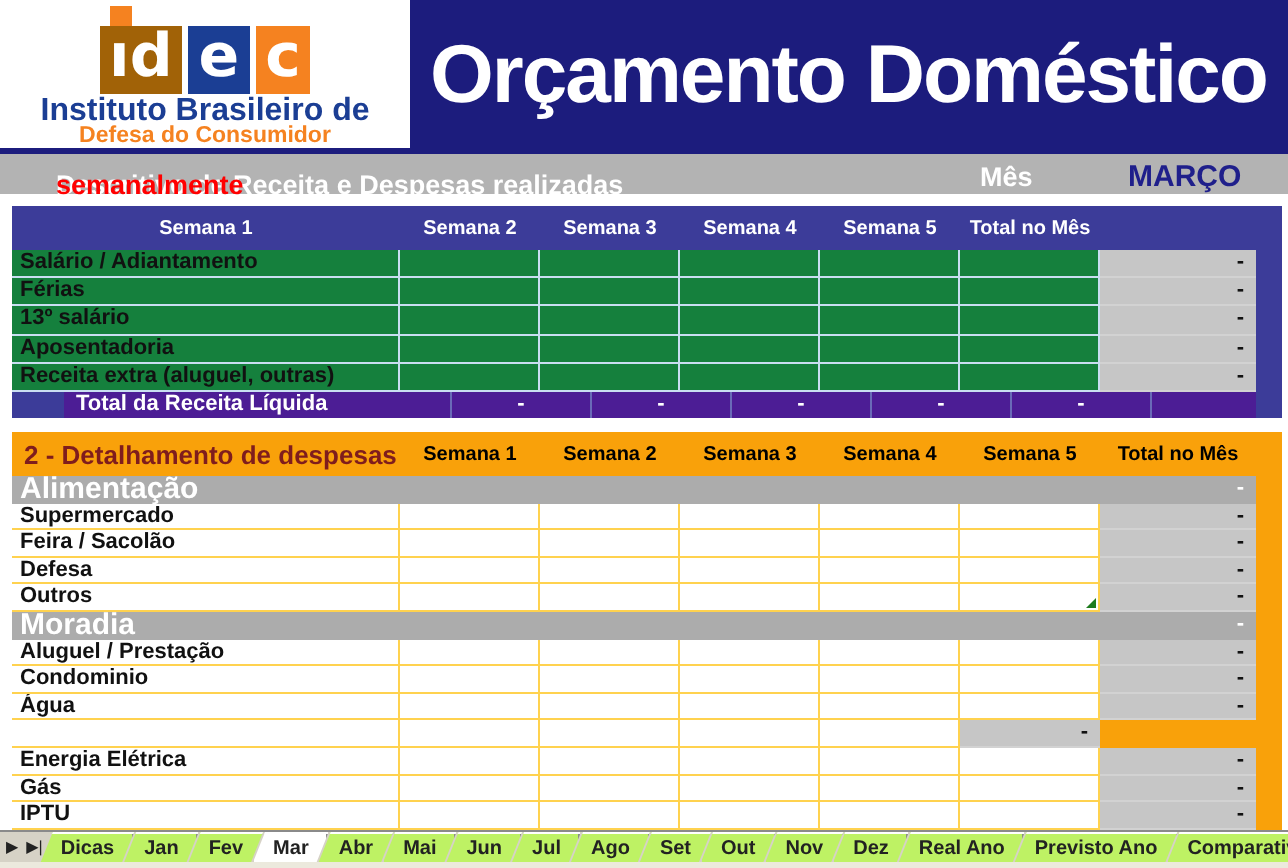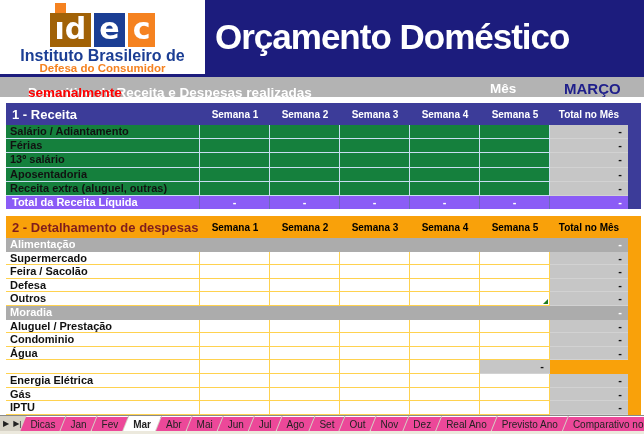--- a/index.html
+++ b/index.html
@@ -11,21 +11,21 @@
   .logo-area { width:205px; background:#fff; display:flex; flex-direction:column; align-items:center; justify-content:center; padding-top:4px; }
   .logo-tiles { display:flex; align-items:flex-end; gap:3px; margin-bottom:2px; }
   .tile { color:#fff; font-weight:bold; font-size:30px; line-height:30px; padding:1px 5px 3px 5px; font-family:"DejaVu Sans", sans-serif; }
   .tile-id { background:#a16207; position:relative; margin-top:10px; }
   .tile-id .dot { position:absolute; left:5px; top:-10px; width:11px; height:10px; background:#F58220; }
   .tile-e { background:#1B3E94; margin-top:10px; }
   .tile-c { background:#F58220; }
   .logo-line1 { color:#1B3E94; font-weight:bold; font-size:16px; line-height:13px; }
   .logo-line2 { color:#F58220; font-weight:bold; font-size:11.5px; line-height:13px; }
   .title-block { flex:1; background:#1C1C7D; color:#fff; display:flex; align-items:center; padding-left:10px; }
-  .title-text { font-size:35px; font-weight:bold; letter-spacing:-1px; white-space:nowrap; }
+  .title-text { font-size:41px; font-weight:bold; letter-spacing:-1px; white-space:nowrap; }
   .masthead-line { position:absolute; top:74px; left:0; width:644px; height:3px; background:#1C1C7D; }
 
   
   .subheader { position:absolute; top:77px; left:0; width:644px; height:20px; background:#B3B3B3; }
   .subheader span { position:absolute; top:4px; font-weight:bold; font-size:13.5px; white-space:nowrap; }
   .sub-white { left:28px; color:#fff; }
   .sub-red { color:#FF0000; }
   .sub-mes { left:490px; color:#fff; }
   .sub-month { left:564px; color:#1F1F8B; font-size:15px !important; top:3px !important; }
 
@@ -36,44 +36,44 @@
   
   .section1 { position:absolute; top:103px; left:6px; width:635px; height:106px; background:#3C3C99; padding-right:13px; }
   .sec-head { height:22px; align-items:center; }
   .sec1-title { color:#fff; font-weight:bold; font-size:13px; padding-left:6px; }
   .colhead { color:#fff; font-weight:bold; font-size:10px; text-align:center; }
   .colhead.total { text-align:center; }
   .s1row { height:14.2px; }
   .s1row .cell { background:#15803d; border-right:1px solid #C9DEF2; border-bottom:1px solid #C9DEF2; font-size:11px; font-weight:bold; line-height:13px; color:#111; }
   .s1row .labelc { padding-left:4px; }
   .s1row .totalc { background:#C6C6C6; border-right:none; border-bottom:1px solid #D2D2D2; text-align:right; padding-right:6px; font-weight:bold; }
-  .s1total { height:13px; background:#8b5cf6; }
+  .s1total { height:13px; background:#4c1d95;margin-left:26px; }
   .s1total .cell { color:#fff; font-weight:bold; font-size:11px; line-height:13px; border-right:1px solid #6A6AB8; }
   .s1total .labelc { padding-left:6px; }
   .s1total .valc { text-align:center; }
   .s1total .totalc { text-align:right; padding-right:6px; border-right:none; }
 
   
   .section2 { position:absolute; top:216px; left:6px; width:635px; height:199px; background:#F9A10A; padding-right:13px; overflow:hidden; }
   .section2 .sec-head .colhead { color:#000; }
   .sec2-title { color:#7f1d1d; font-weight:bold; font-size:13px; padding-left:6px; }
   .s2row { height:13.6px; }
   .s2row .cell { background:#fff; border-right:1px solid #FFD24F; border-bottom:1px solid #FFD24F; font-size:11px; font-weight:bold; line-height:12.5px; color:#111; position:relative; }
   .s2row .labelc { padding-left:4px; }
   .s2row .totalc { background:#C6C6C6; border-right:none; border-bottom:1px solid #D2D2D2; text-align:right; padding-right:6px; }
   .s2sub { height:13.6px; }
-  .s2sub .subband { grid-column:1 / span 6; background:#ACACAC; color:#fff; font-weight:bold; font-size:11px; line-height:13.5px; padding-left:4px; }
+  .s2sub .subband { grid-column:1 / span 6; background:#ACACAC; color:#fff; font-weight:bold; font-size:15px; line-height:13.5px; padding-left:4px; }
   .s2sub .totalc { background:#ACACAC; color:#fff; text-align:right; padding-right:6px; font-size:11px; font-weight:bold; line-height:13.5px; }
   .marker { position:absolute; right:1px; bottom:1px; width:0; height:0; border-bottom:5px solid #1E7B1E; border-left:5px solid transparent; }
 
   
   .tabbar { position:absolute; top:415px; left:0; width:644px; height:16px; background:#D6D2C6; border-top:1px solid #8A8A8A; display:flex; align-items:stretch; overflow:hidden; }
   .navbtns { display:flex; align-items:center; padding:0 4px 0 3px; gap:4px; }
   .navbtn { font-size:8px; color:#222; line-height:14px; cursor:default; }
-  .tab { display:flex; align-items:center; padding:0 10px; font-size:10px; color:#222; background:#ec4899; clip-path:polygon(6px 0, 100% 0, calc(100% - 6px) 100%, 0 100%); margin-left:-5px; border-top:1px solid #fff; box-shadow:inset -1px 0 0 #8A8A8A; white-space:nowrap; }
+  .tab { display:flex; align-items:center; padding:0 10px; font-size:10px; color:#222; background:#bef264; clip-path:polygon(6px 0, 100% 0, calc(100% - 6px) 100%, 0 100%); margin-left:-5px; border-top:1px solid #fff; box-shadow:inset -1px 0 0 #8A8A8A; white-space:nowrap;font-weight:bold; }
   .tab.active { background:#FFFFFF; font-weight:bold; z-index:2; }
   .bottomstrip { position:absolute; top:431px; left:0; width:644px; height:3px; background:#ECE9DD; }
 </style>
 </head>
 <body>
 
 <div class="screen">
 
   <div class="masthead">
     <div class="logo-area">
@@ -95,21 +95,20 @@
     <span class="sub-white">
         <span>Descritivo de Receita e Despesas realizadas </span>
         <span class="sub-red">semanalmente</span>
       </span>
     <span class="sub-mes">Mês</span>
     <span class="sub-month">MARÇO</span>
   </div>
 
   <div class="section1">
     <div class="grid sec-head">
-      <div class="cell sec1-title">1 - Receita</div>
       <div class="colheads1" style="display:contents"><div class="cell colhead">Semana 1</div><div class="cell colhead">Semana 2</div><div class="cell colhead">Semana 3</div><div class="cell colhead">Semana 4</div><div class="cell colhead">Semana 5</div></div>
       <div class="cell colhead total">Total no Mês</div>
     </div>
     <div id="sec1-rows">
         <div class="grid s1row">
           <div class="cell labelc">Salário  / Adiantamento</div>
           <div class="cell valc"></div>
           <div class="cell valc"></div>
           <div class="cell valc"></div>
           <div class="cell valc"></div>

